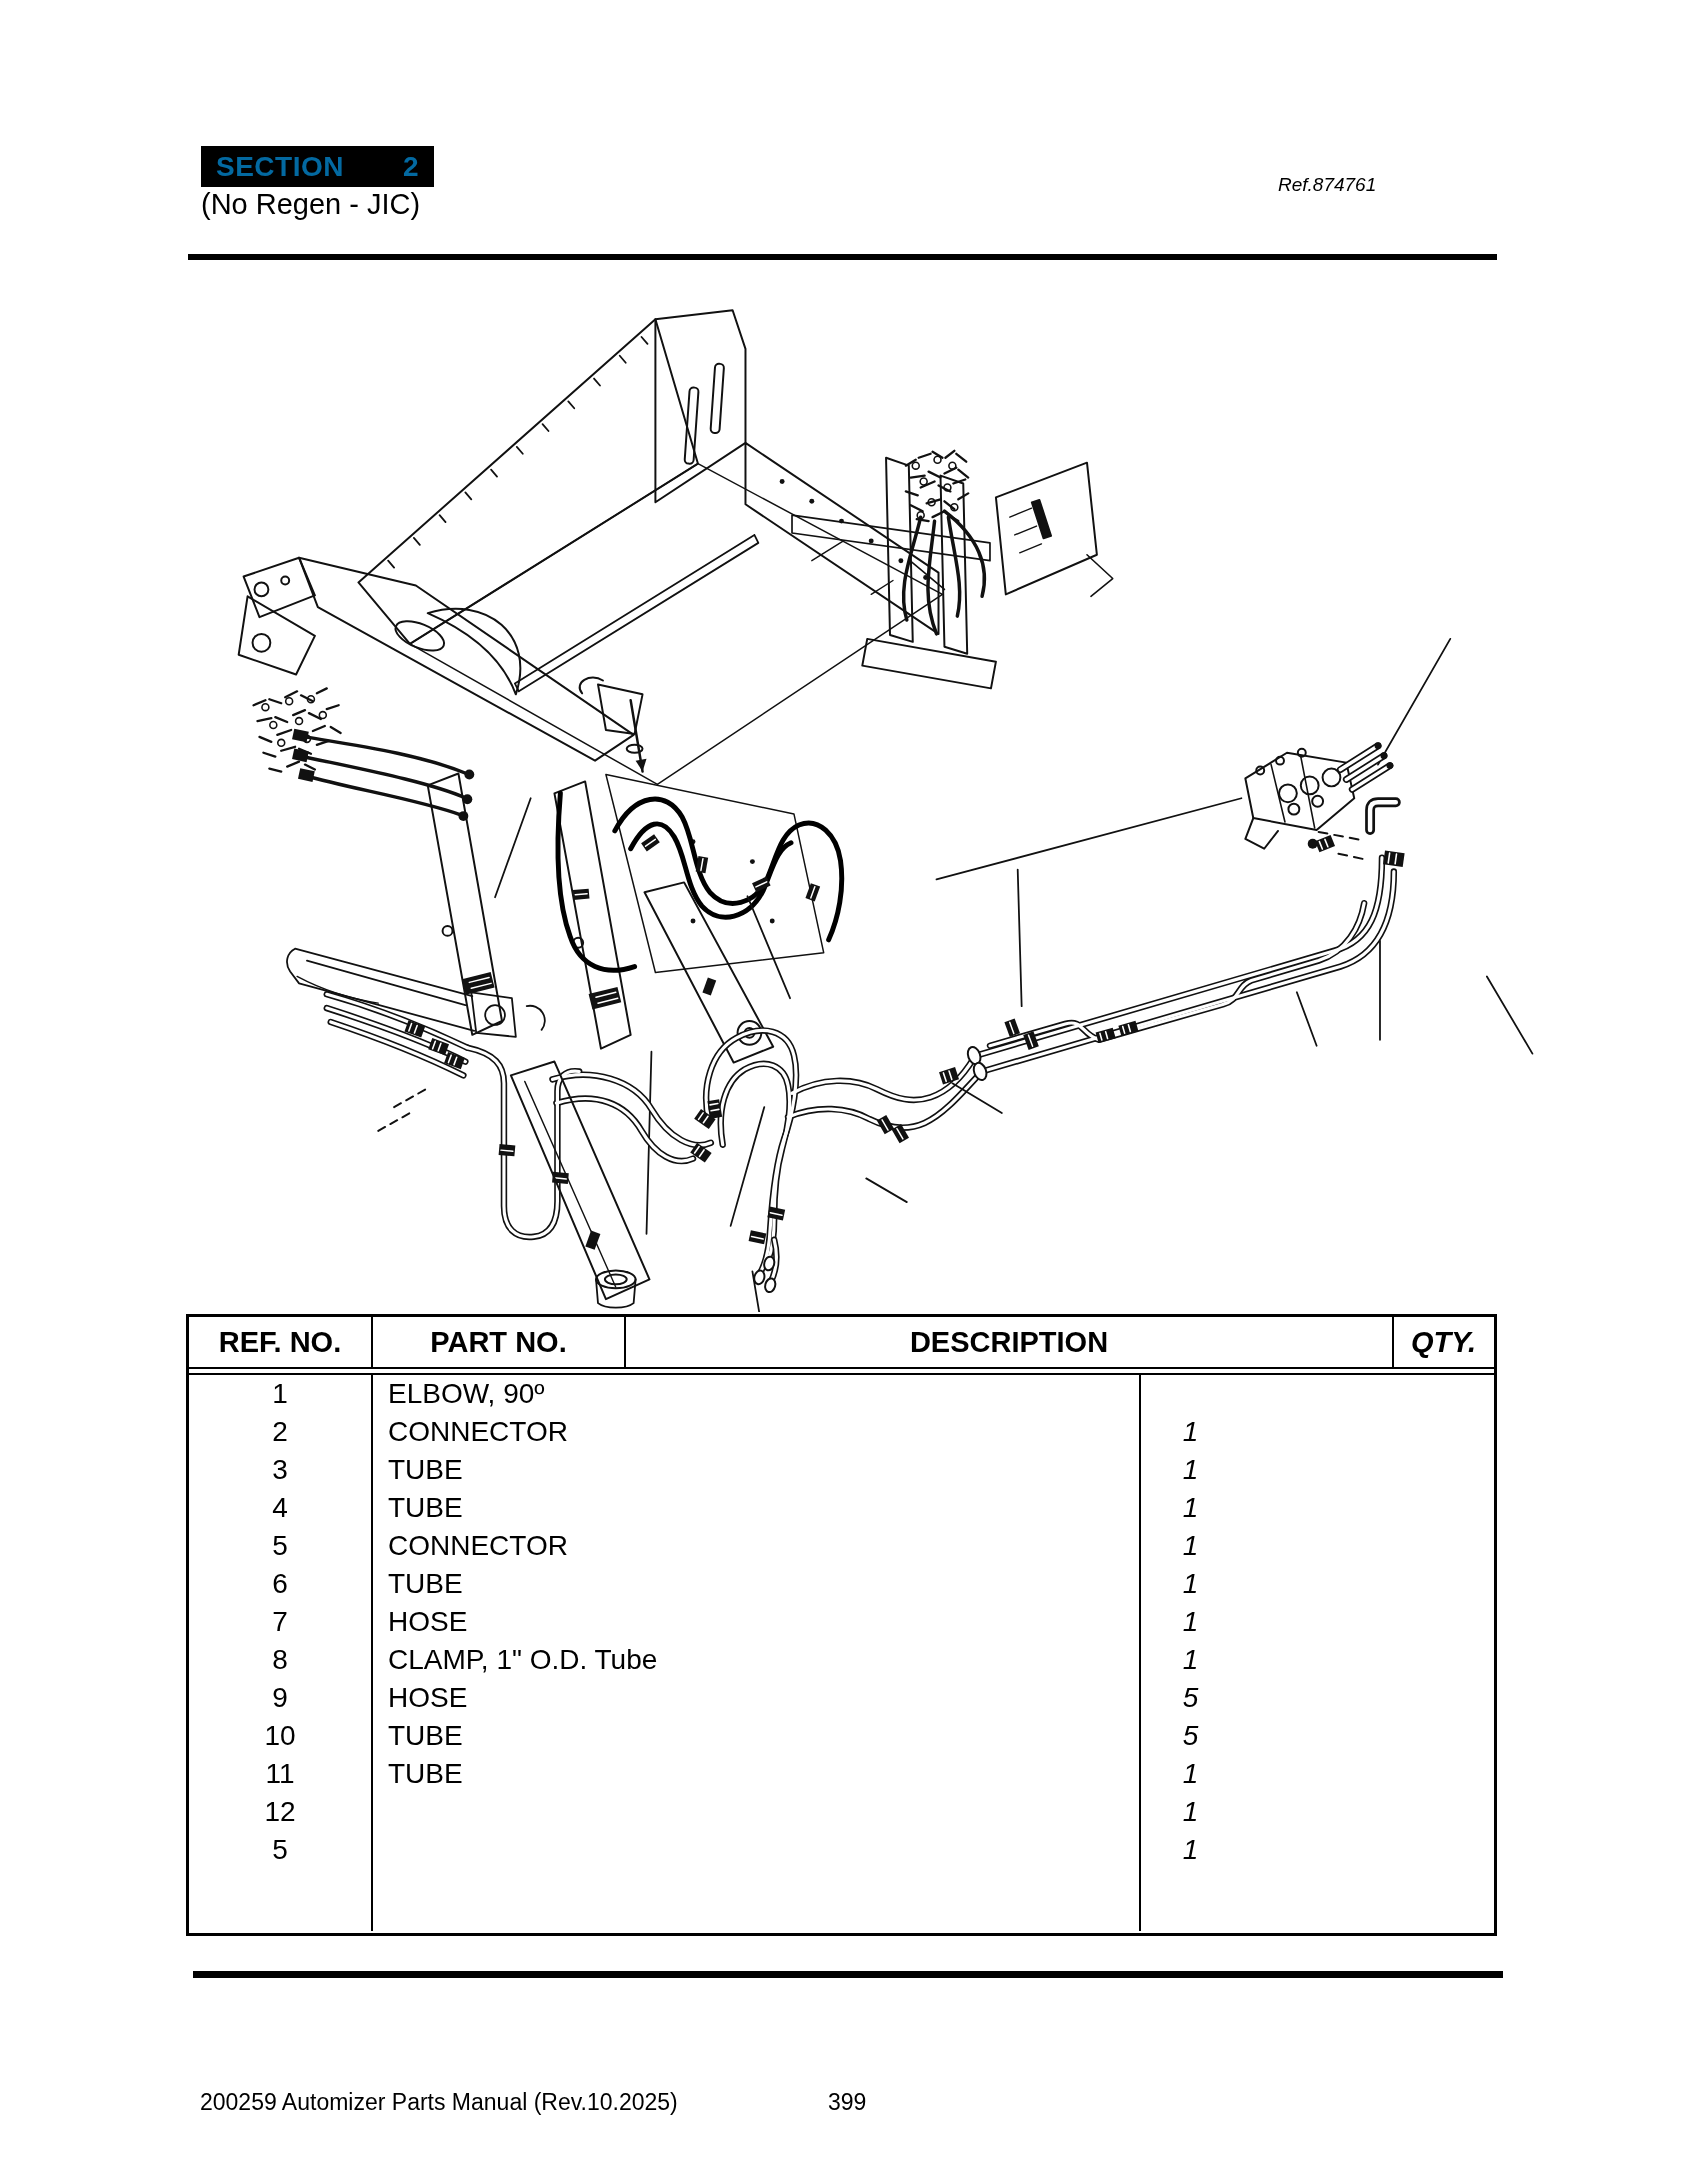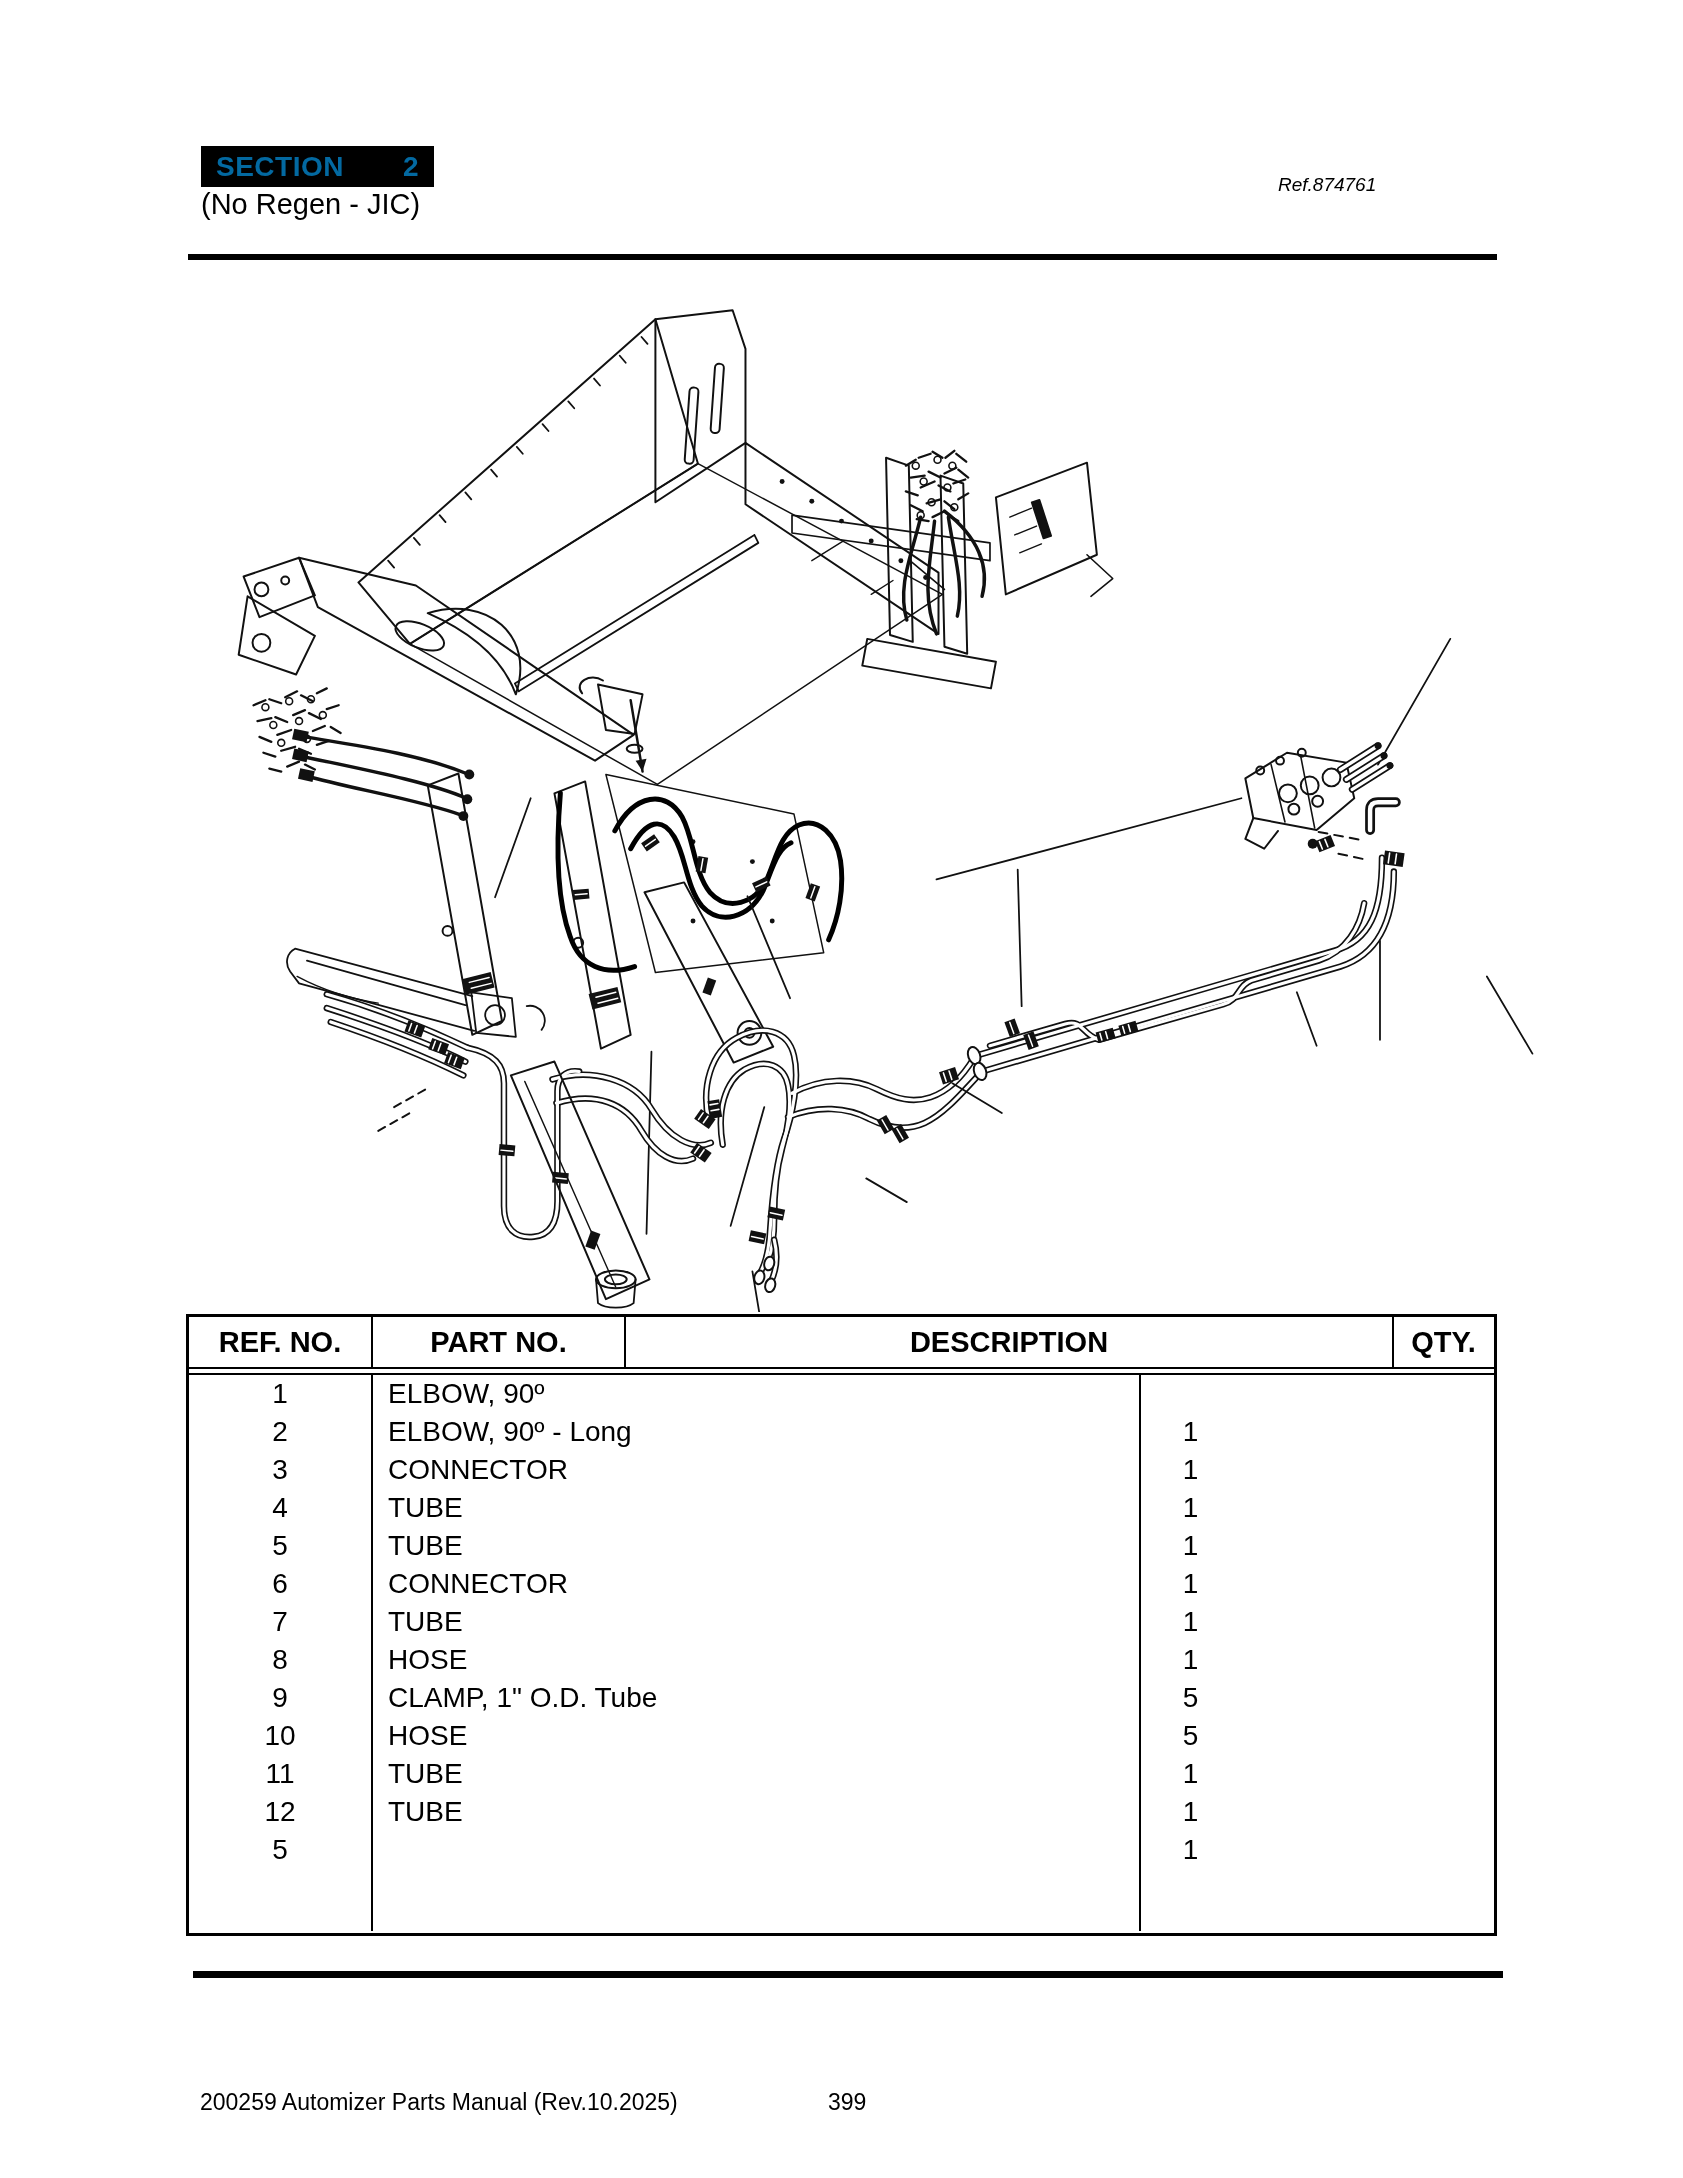--- a/index.html
+++ b/index.html
@@ -34,21 +34,21 @@
   }
   .thead{display:flex;height:50px;border-bottom:2px solid #000;}
   .th{
     display:flex;align-items:center;justify-content:center;
     font-weight:bold;font-size:29px;box-sizing:border-box;border-right:2px solid #000;
   }
   .dgap{height:4px;border-bottom:2px solid #000;}
   .tbody{display:flex;height:556px;}
   .col{box-sizing:border-box;border-right:2px solid #000;overflow:hidden;}
   .col:last-child,.th:last-child{border-right:none;}
-  .w-ref{width:184px;} .w-part{width:253px;} .w-desc{width:768px;} .w-qty{width:99px;}
+  .w-ref{width:184px;} .w-part{width:253px;} .w-desc{width:768px;} .w-qty{width:99px;font-style:italic;}
   .cell{
     height:38px;display:flex;align-items:center;font-size:28px;line-height:1;
     box-sizing:border-box;
   }
   .cell.center{justify-content:center;}
   .cell.padL16{padding-left:18px;}
   .cell.padL14{padding-left:15px;}
   
   .bottom-rule{position:absolute;left:193px;top:1971px;width:1310px;height:7px;background:#000;}
   .footer-text{position:absolute;left:200px;top:2089px;font-size:23px;}
@@ -420,21 +420,20 @@
           <div class="cell center">7</div>
           <div class="cell center">8</div>
           <div class="cell center">9</div>
           <div class="cell center">10</div>
           <div class="cell center">11</div>
           <div class="cell center">12</div>
           <div class="cell center">5</div>
         </div>
       <div class="col w-desc" id="col-desc">
           <div class="cell padL14">ELBOW, 90º</div>
-          <div class="cell padL14">ELBOW, 90º - Long</div>
           <div class="cell padL14">CONNECTOR</div>
           <div class="cell padL14">TUBE</div>
           <div class="cell padL14">TUBE</div>
           <div class="cell padL14">CONNECTOR</div>
           <div class="cell padL14">TUBE</div>
           <div class="cell padL14">HOSE</div>
           <div class="cell padL14">CLAMP, 1" O.D. Tube</div>
           <div class="cell padL14">HOSE</div>
           <div class="cell padL14">TUBE</div>
           <div class="cell padL14">TUBE</div>

